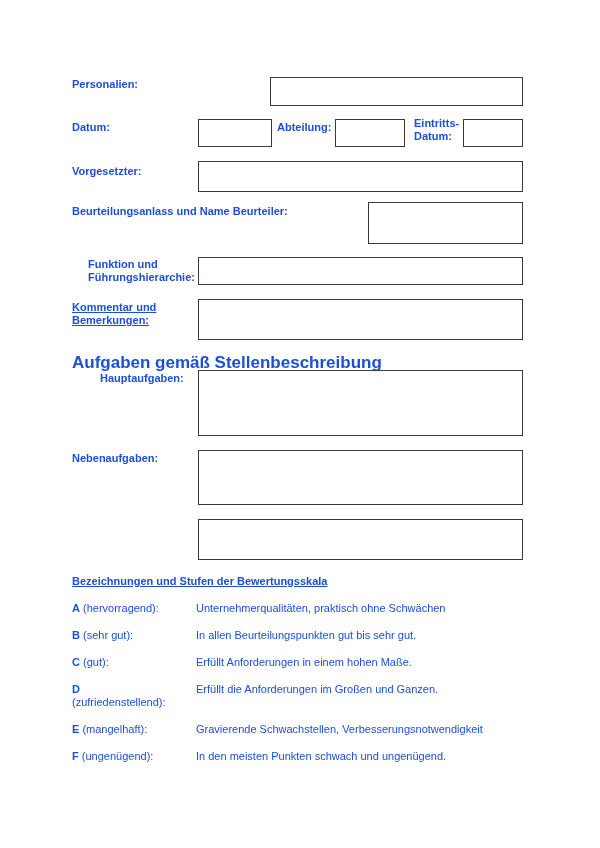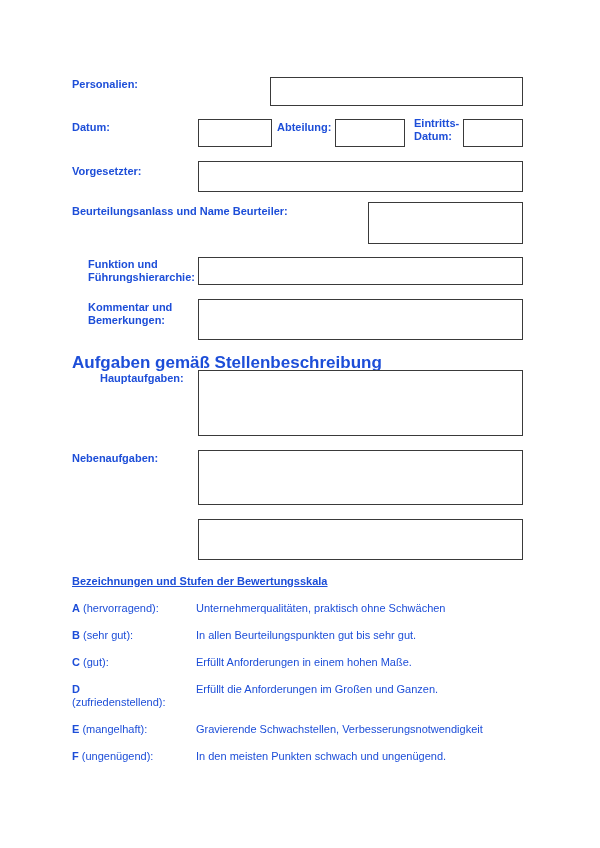--- a/index.html
+++ b/index.html
@@ -67,21 +67,21 @@
 
   <div class="lbl" style="left:72px; top:165px;">Vorgesetzter:</div>
   <div class="box" style="left:198px; top:161px; width:325px; height:31px;"></div>
 
   <div class="lbl" style="left:72px; top:205px; width:300px;">Beurteilungsanlass und Name Beurteiler:</div>
   <div class="box" style="left:368px; top:202px; width:155px; height:42px;"></div>
 
   <div class="lbl" style="left:80px; top:258px; width:126px;margin-left:8px;">Funktion und Führungshierarchie:</div>
   <div class="box" style="left:198px; top:257px; width:325px; height:28px;"></div>
 
-  <div class="lbl" style="left:88px; top:301px; width:126px;">Kommentar und Bemerkungen:</div>
+  <div class="lbl" style="left:72px; top:301px; width:126px;text-decoration:underline;">Kommentar und Bemerkungen:</div>
   <div class="box" style="left:198px; top:299px; width:325px; height:41px;"></div>
 
   <div class="section-heading" style="left:72px; top:356px;">Aufgaben gemäß Stellenbeschreibung</div>
   <div class="lbl" style="left:72px; top:372px;padding-left:28px;">Hauptaufgaben:</div>
   <div class="box" style="left:198px; top:370px; width:325px; height:66px;"></div>
 
   <div class="lbl" style="left:72px; top:452px;text-align:center;">Nebenaufgaben:</div>
   <div class="box" style="left:198px; top:450px; width:325px; height:55px;"></div>
 
   <div class="box" style="left:198px; top:519px; width:325px; height:41px;"></div>

